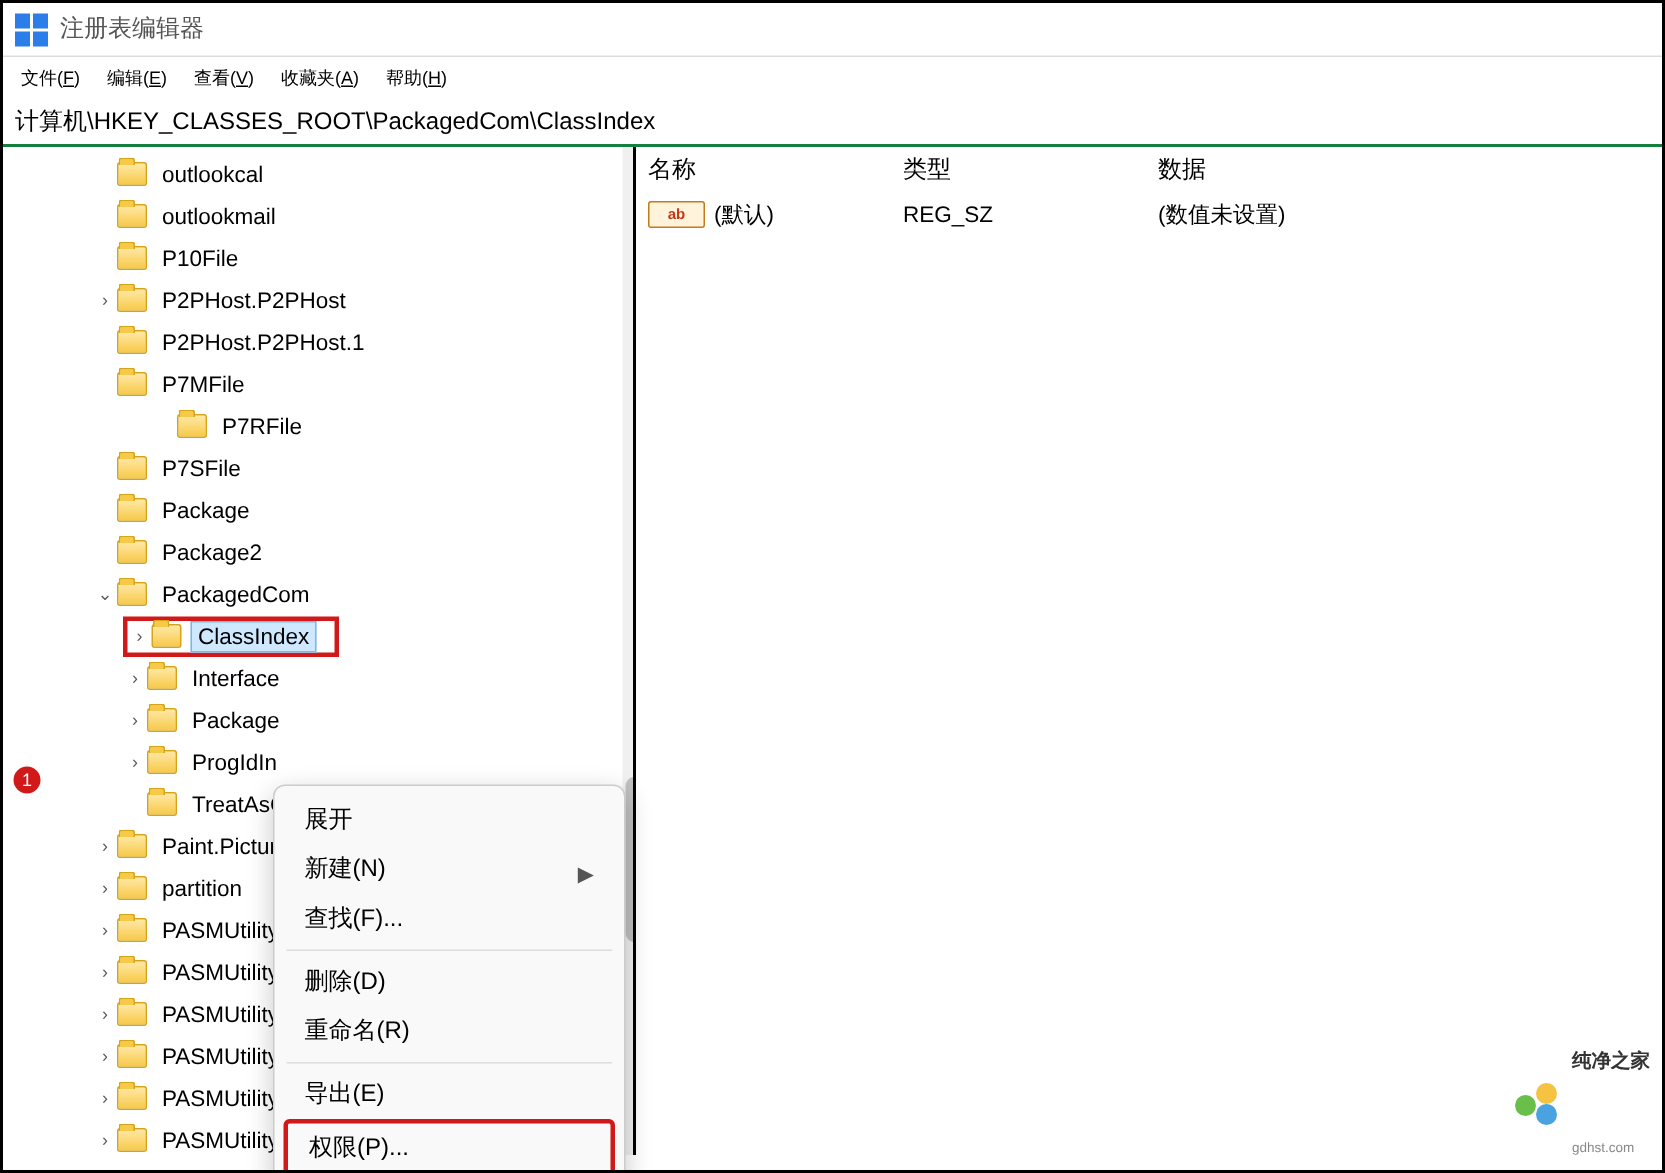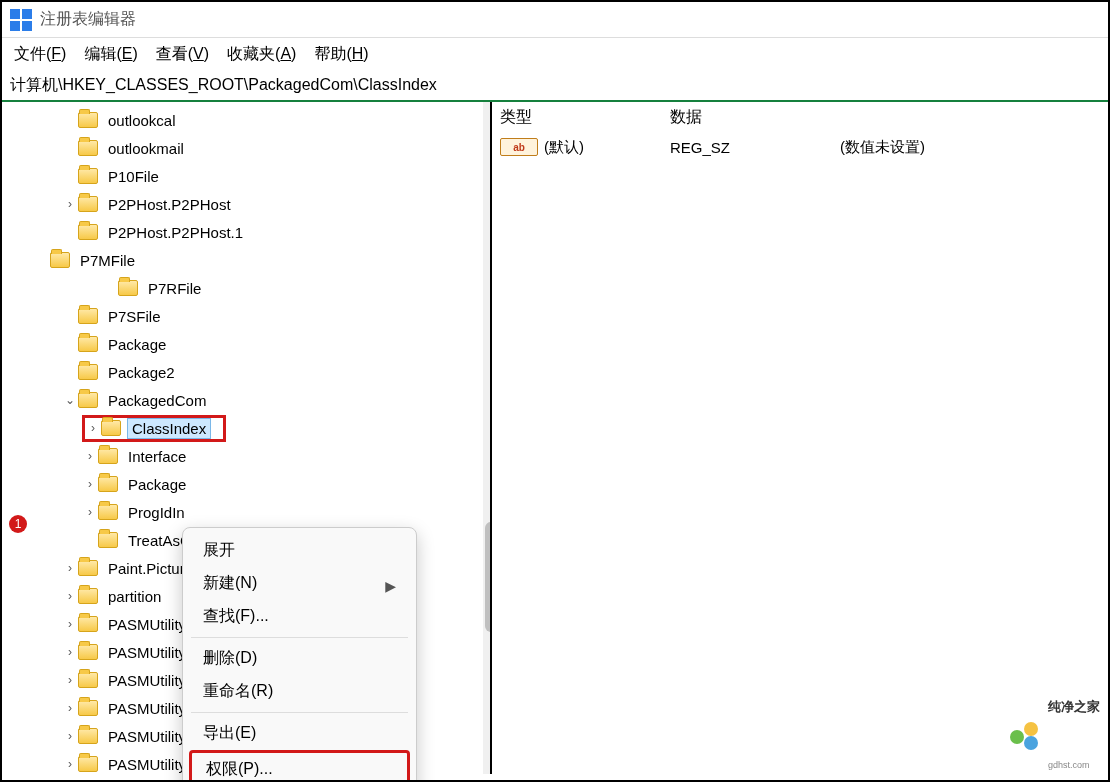--- a/index.html
+++ b/index.html
@@ -26,37 +26,37 @@
   }
   .titlebar .app-icon {
     width: 22px; height: 22px; margin-right: 8px;
     display: grid; grid-template-columns: 1fr 1fr; grid-template-rows: 1fr 1fr; gap: 2px;
   }
   .titlebar .app-icon span { background: #2b7de9; display:block; }
   .menubar {
     display: flex;
     gap: 18px;
     padding: 6px 12px;
-    font-size: 16px;
+    font-size: 12px;
   }
   .menubar .menu-item { cursor: default; }
   .menubar .menu-item .ul { text-decoration: underline; }
   .addressbar {
     padding: 4px 8px;
     border-bottom: 2px solid #15803d;
     font-size: 16px;
     color: #000;
   }
   .content {
     display: flex;
     height: calc(100% - 106px);
     position: relative;
   }
   .treepane {
-    width: 490px;
+    width: 422px;
     border-right: 2px solid #000;
     position: relative;
     overflow: hidden;
   }
   .tree {
     position: absolute;
     top: 0; left: 0; right: 10px; bottom: 0;
     overflow: hidden;
     padding-top: 4px;
   }
@@ -214,21 +214,21 @@
         <div class="treerow" style="padding-left: 60px;">
           <span class="expander">›</span>
           <span class="folder-icon"></span>
           <span class="label">P2PHost.P2PHost</span>
         </div>
         <div class="treerow" style="padding-left: 60px;">
           <span class="expander blank">›</span>
           <span class="folder-icon"></span>
           <span class="label">P2PHost.P2PHost.1</span>
         </div>
-        <div class="treerow" style="padding-left: 32px;">
+        <div class="treerow" style="padding-left: 60px;">
           <span class="expander blank">›</span>
           <span class="folder-icon"></span>
           <span class="label">P7MFile</span>
         </div>
         <div class="treerow" style="padding-left: 72px; margin-left: 28px;">
           <span class="expander blank">›</span>
           <span class="folder-icon"></span>
           <span class="label">P7RFile</span>
         </div>
         <div class="treerow" style="padding-left: 60px;">
@@ -318,20 +318,21 @@
           <span class="folder-icon"></span>
           <span class="label">PASMUtility.MeaningLess3.2</span>
         </div>
       </div>
     <div class="scrollbar">
       <div class="thumb"></div>
     </div>
   </div>
   <div class="listpane">
     <div class="listheader">
+      <div>名称</div>
       <div>类型</div>
       <div>数据</div>
     </div>
     <div class="listrow">
       <div class="namecell">
         <span class="str-icon">ab</span>
         <span>(默认)</span>
       </div>
       <div>REG_SZ</div>
       <div>(数值未设置)</div>

